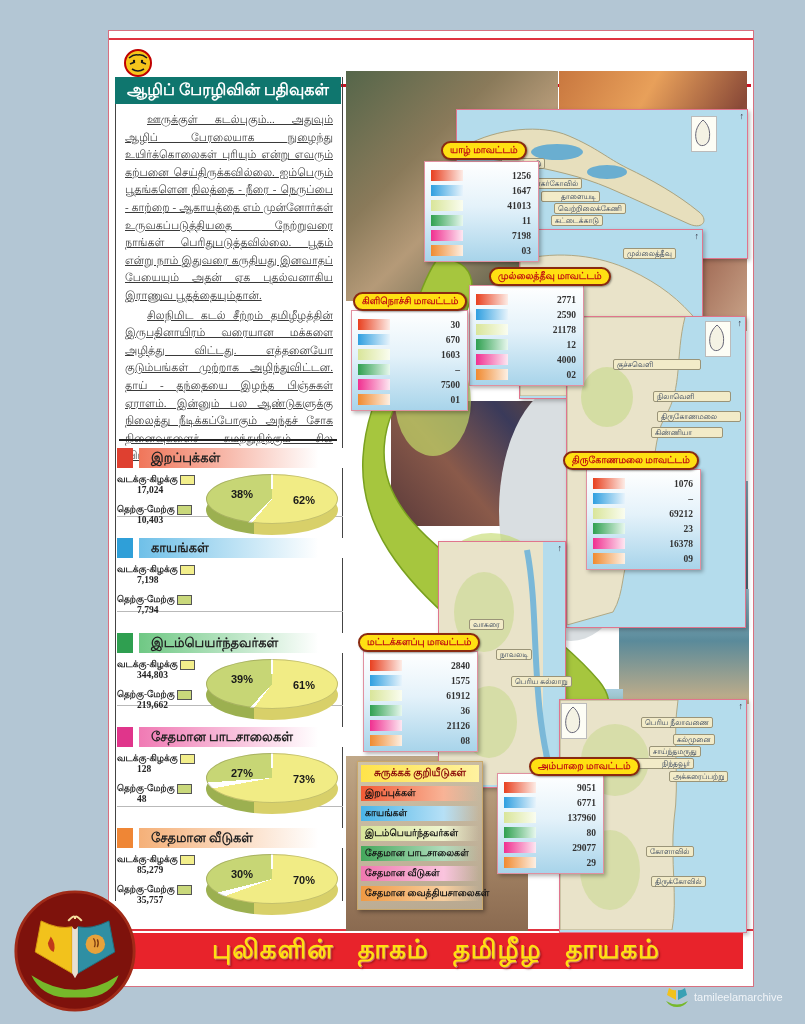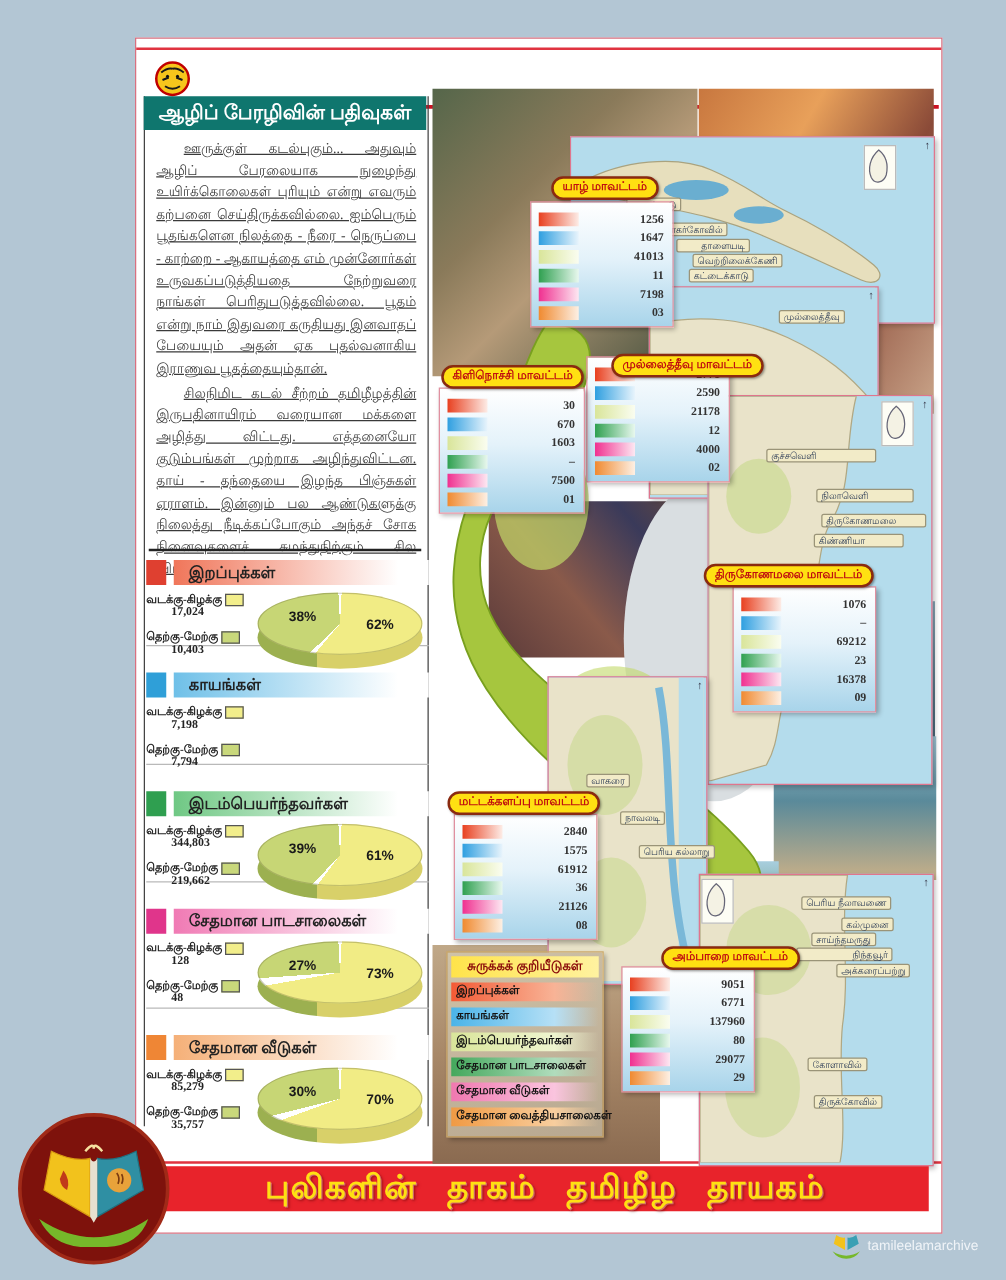--- a/index.html
+++ b/index.html
@@ -208,21 +208,21 @@
 
     <div class="panel" style="left:410px;top:198px;width:182px;height:168px;">
       <svg width="180" height="166" viewBox="0 0 180 166">
         <rect width="180" height="166" fill="#b4dcec"></rect>
         <path d="M0,30 C40,20 80,26 110,40 C140,54 160,70 178,92 L180,166 L0,166 Z" fill="#e9e3c9" stroke="#b0a884"></path>
         <ellipse cx="60" cy="110" rx="30" ry="22" fill="#c6d88a" opacity="0.7"></ellipse>
       </svg>
       <span class="north">↑</span>
     </div>
     <span class="chip" style="left:514px;top:217px;">முல்லைத்தீவு</span>
-    <div class="dpill" style="left:380px;top:252px;">முல்லைத்தீவு மாவட்டம்</div>
+    <div class="dpill" style="left:380px;top:236px;">முல்லைத்தீவு மாவட்டம்</div>
     <div class="dlg" style="left:360px;top:254px;width:100px;">
       <div class="dlg-row">
           <span class="dlg-sw sw0"></span>
           <span class="dlg-val">2771</span>
         </div>
       <div class="dlg-row">
           <span class="dlg-sw sw1"></span>
           <span class="dlg-val">2590</span>
         </div>
       <div class="dlg-row">
@@ -364,21 +364,21 @@
         <ellipse cx="50" cy="170" rx="30" ry="40" fill="#c6d88a" opacity="0.5"></ellipse>
       </svg>
       <span class="north">↑</span>
     </div>
     <svg class="inset" style="left:452px;top:672px;" width="24" height="34" viewBox="0 0 24 34">
       <path d="M11,3 C16,7 19,14 17,23 C15,29 8,31 5,25 C2,18 4,9 11,3 Z" fill="#f4f2e4" stroke="#667"></path>
     </svg>
     <span class="chip" style="left:532px;top:686px;">பெரிய நீலாவணை</span>
     <span class="chip" style="left:564px;top:703px;">கல்முனை</span>
     <span class="chip" style="left:540px;top:715px;">சாய்ந்தமருது</span>
-    <span class="chip" style="left:528px;top:727px;padding-left:44px;">நிந்தவூர்</span>
+    <span class="chip" style="left:508px;top:727px;padding-left:44px;">நிந்தவூர்</span>
     <span class="chip" style="left:560px;top:740px;">அக்கரைப்பற்று</span>
     <span class="chip" style="left:537px;top:815px;">கோளாவில்</span>
     <span class="chip" style="left:542px;top:845px;">திருக்கோவில்</span>
     <div class="dpill" style="left:420px;top:726px;">அம்பாறை மாவட்டம்</div>
     <div class="dlg" style="left:388px;top:742px;width:92px;">
       <div class="dlg-row">
           <span class="dlg-sw sw0"></span>
           <span class="dlg-val">9051</span>
         </div>
       <div class="dlg-row">

